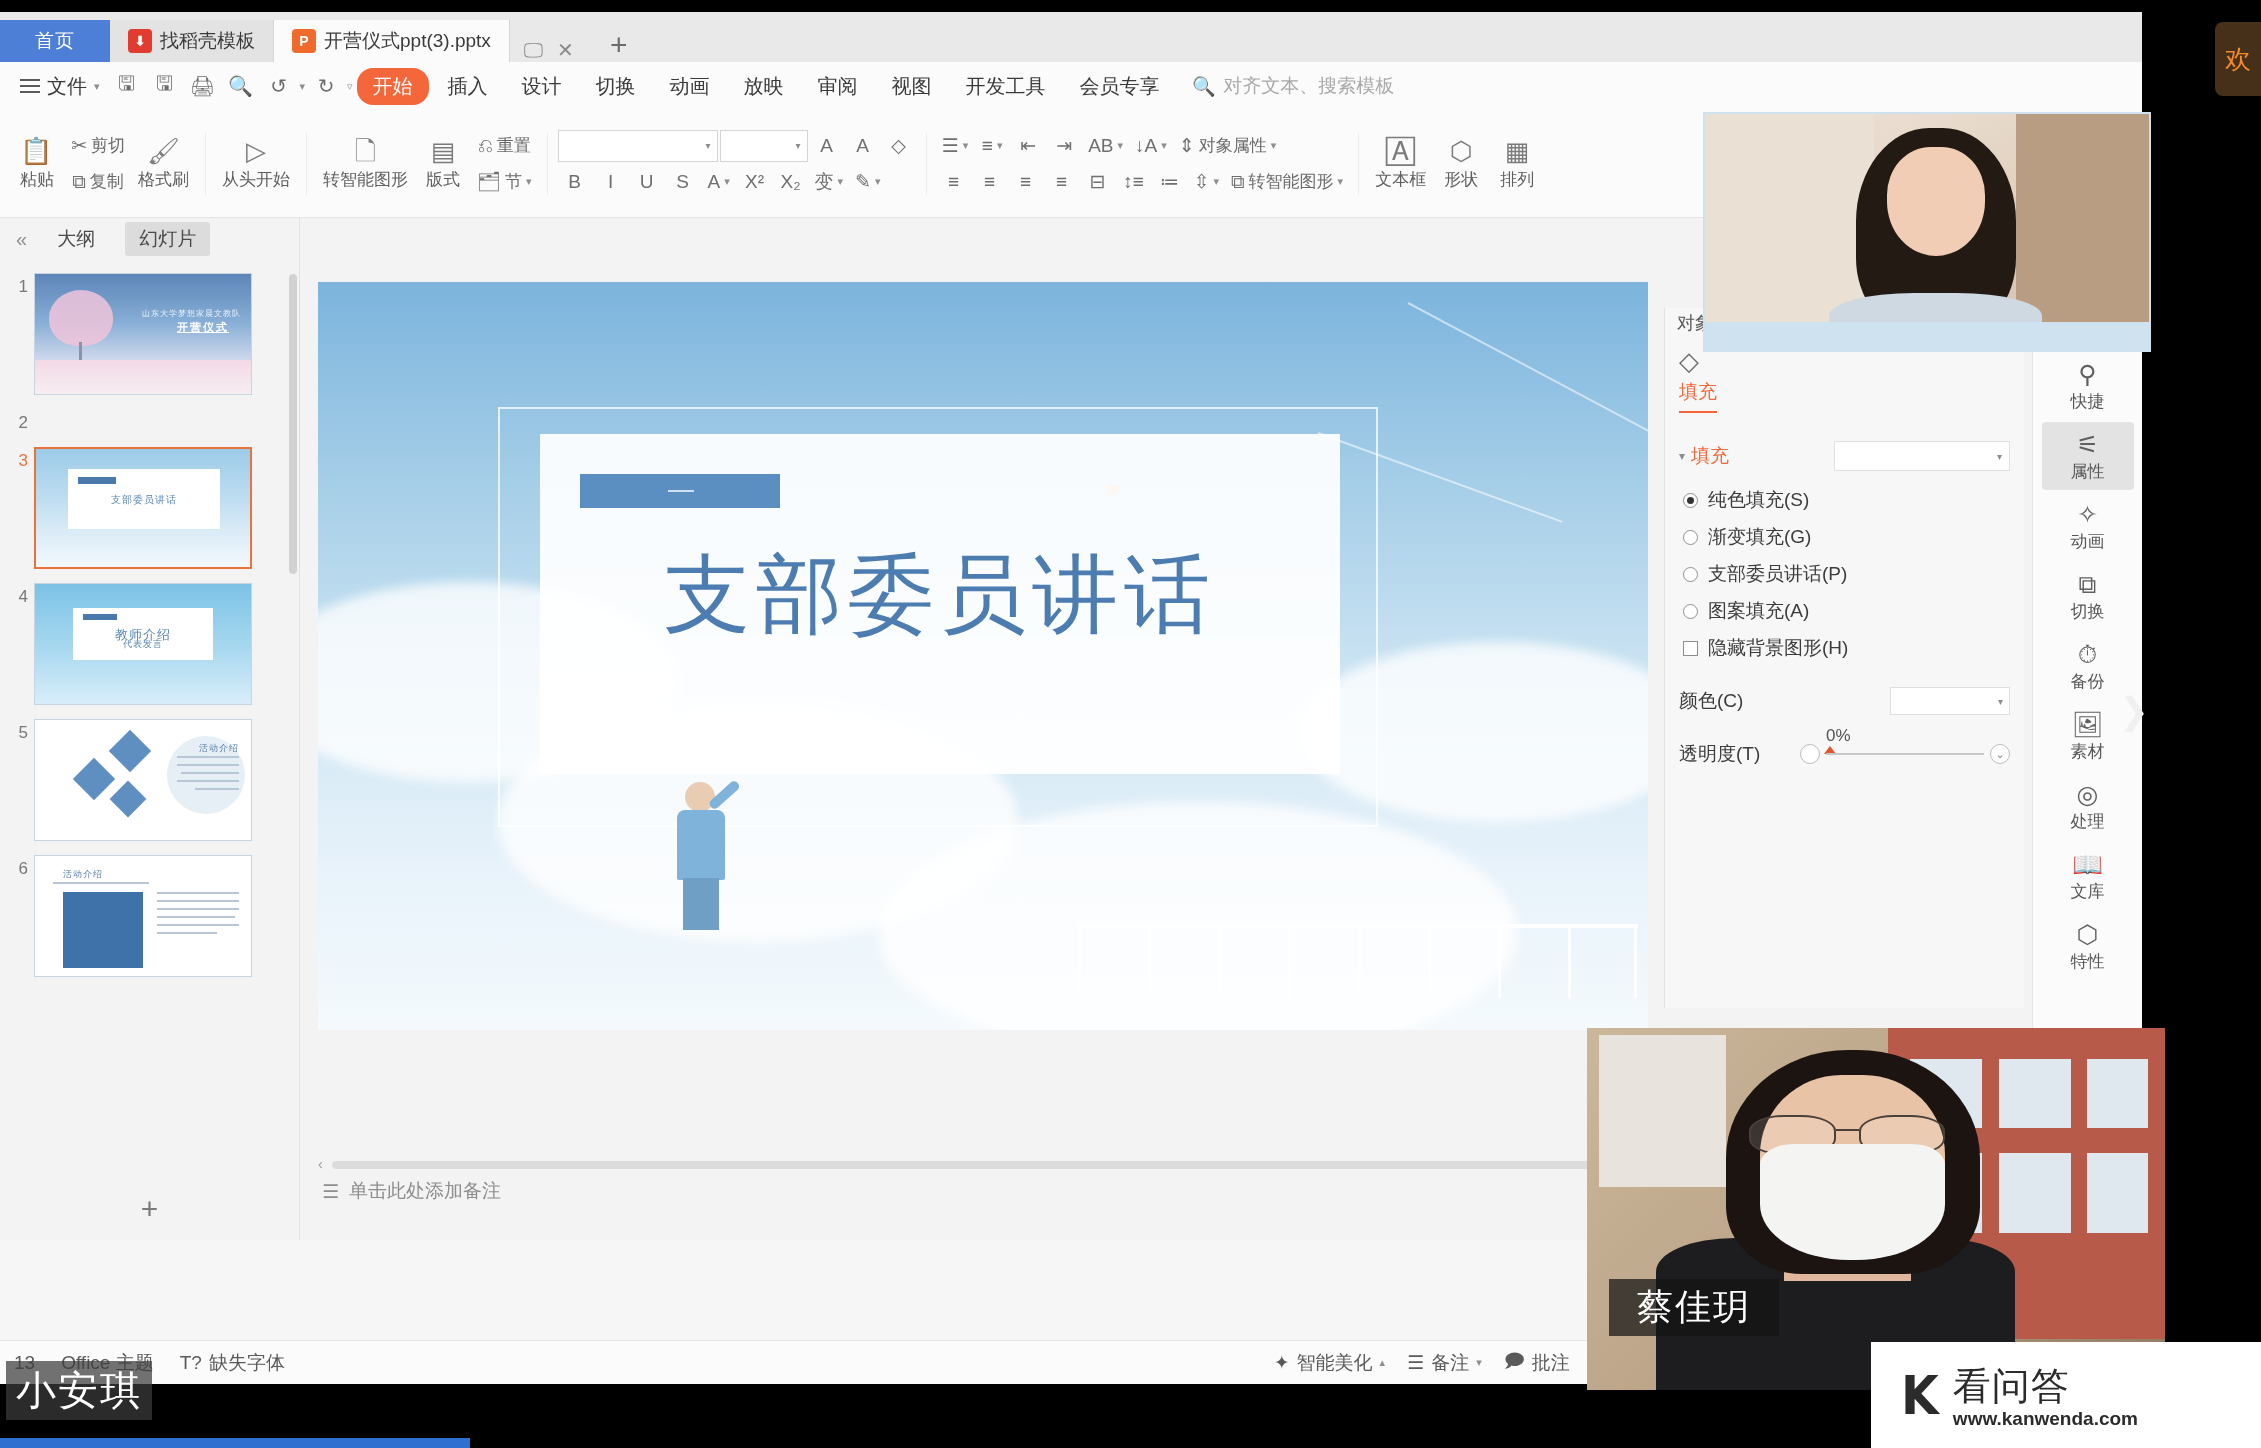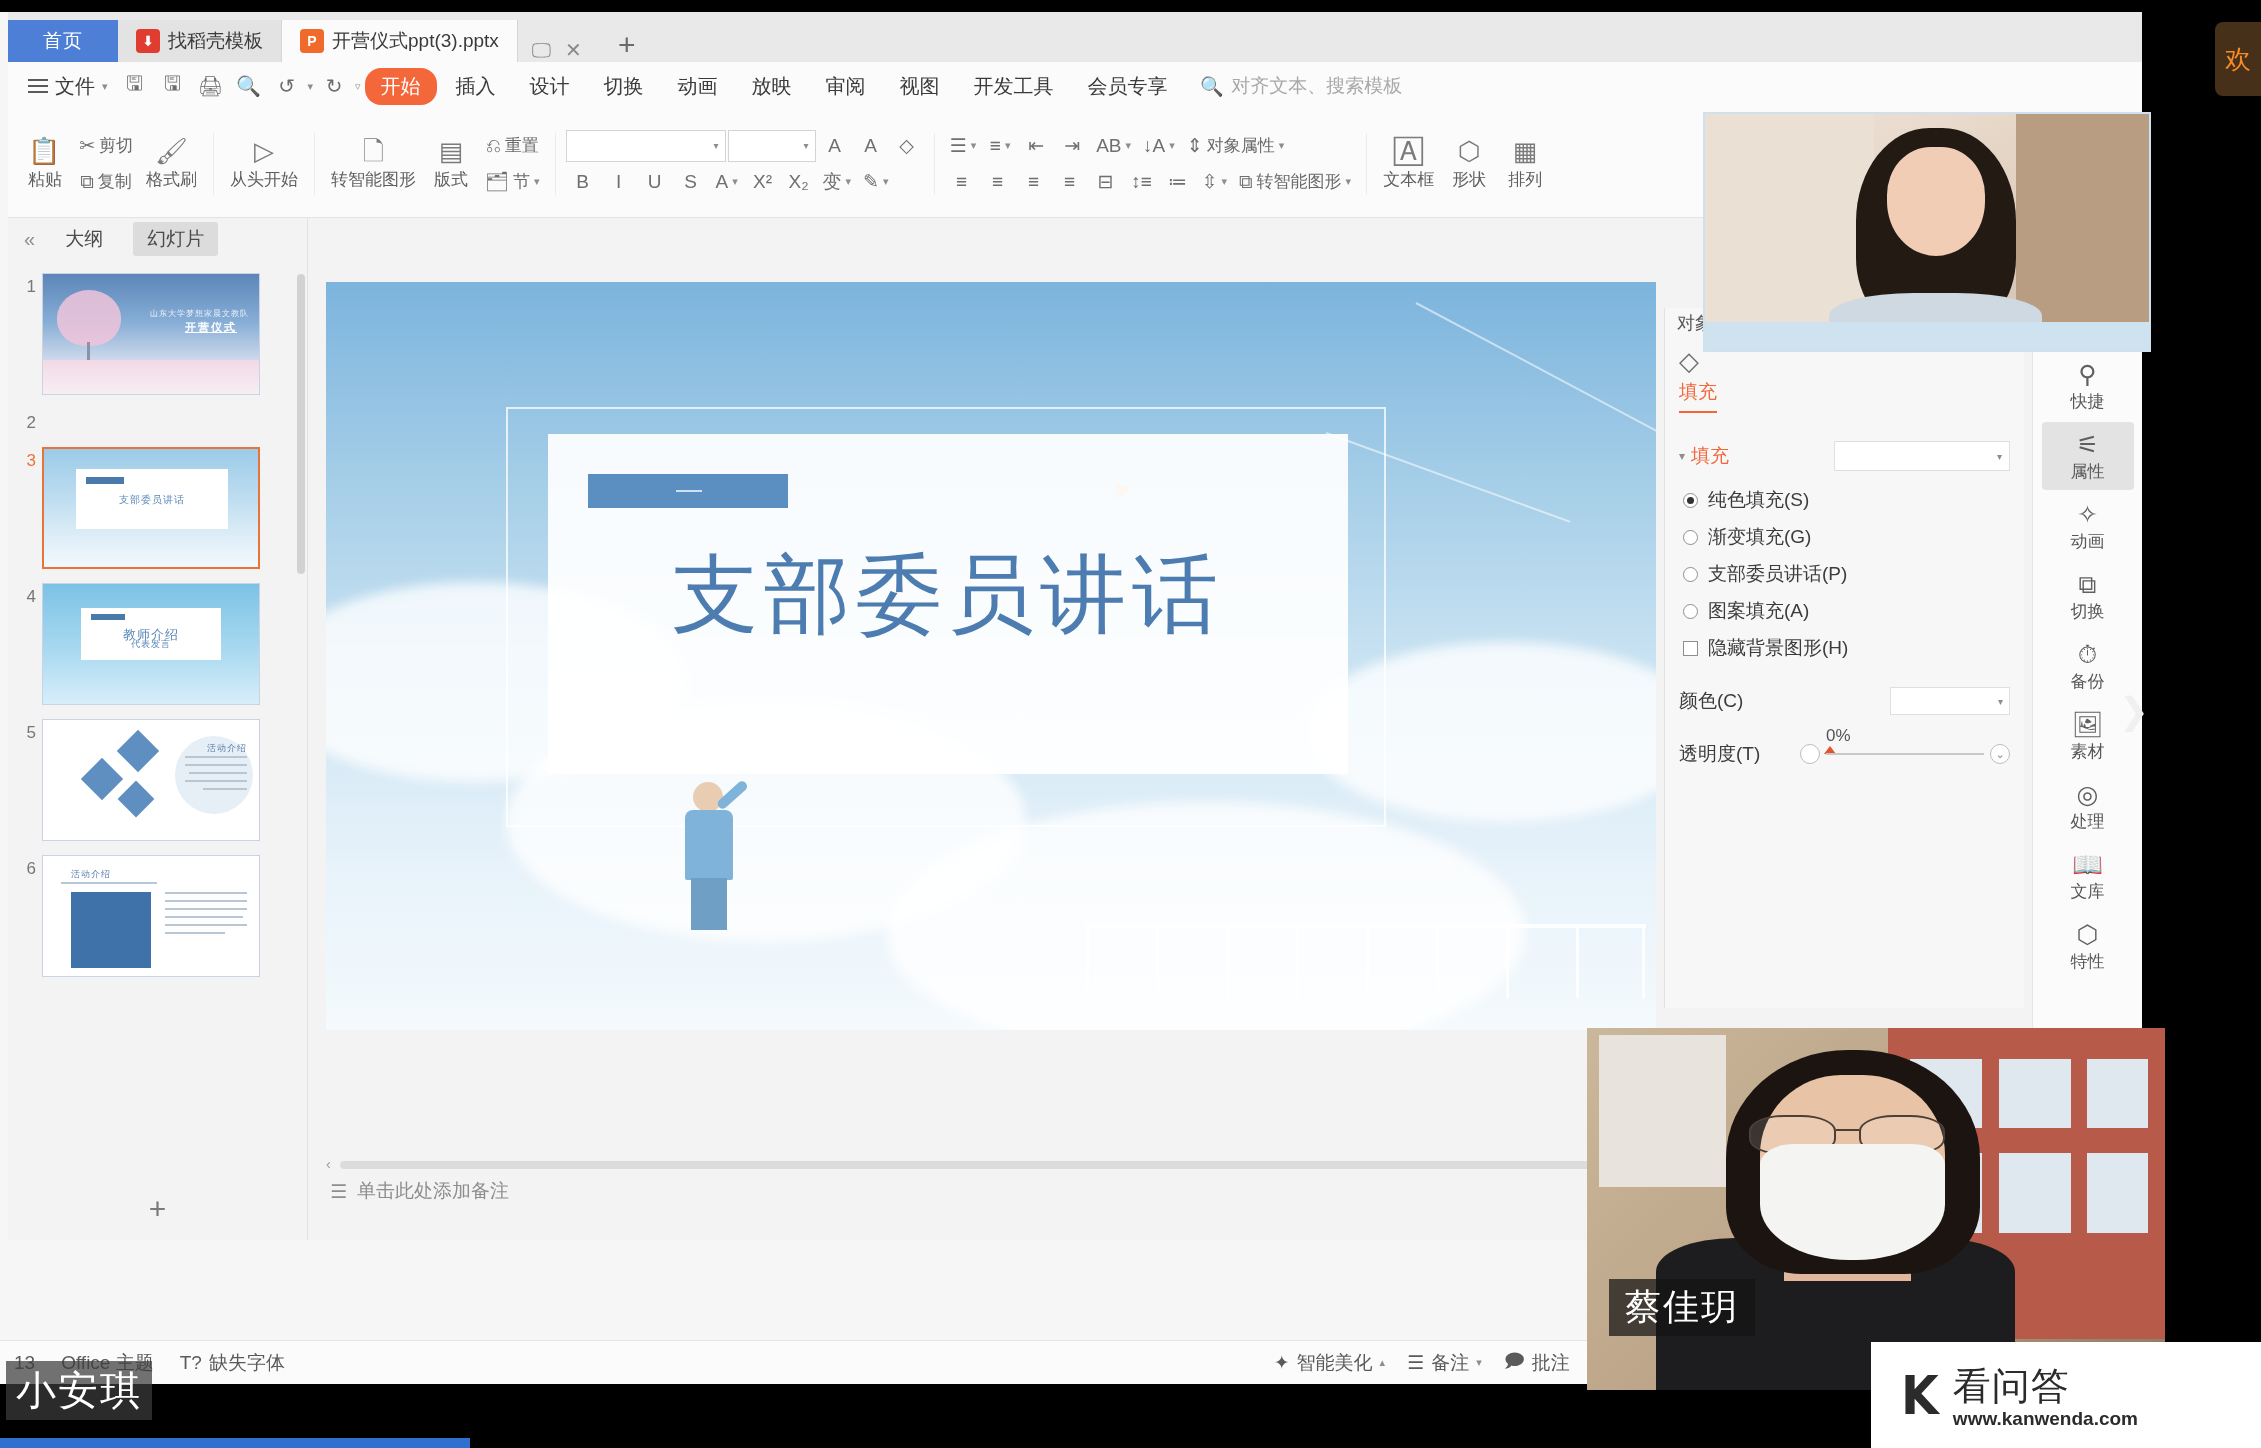--- a/index.html
+++ b/index.html
@@ -10,21 +10,20 @@
     overflow: hidden;
   }
   #root { position: relative; width: 2261px; height: 1448px; background: #000; }
 
   
   .wps-window {
     position: absolute; left: 0; top: 12px;
     width: 2142px; height: 1372px;
     background: #f6f6f6;
     overflow: hidden;
-    padding-left: 8px;
   }
 
   
   .tabstrip {
     position: relative; height: 50px; background: #e9e9e9;
     display: flex; align-items: flex-end;
   }
   .tab-home {
     width: 110px; height: 42px; background: #4d7fd6; color: #fff;
     display: flex; align-items: center; justify-content: center;
@@ -223,21 +222,21 @@
   .v2-coat { position:absolute; left: 12%; bottom: 0; width: 62%; height: 42%; background:#1d1d1f; border-radius: 22% 22% 0 0; }
   .v2-neck { position:absolute; left: 34%; bottom: 30%; width: 22%; height: 20%; background:#e0b79c; }
   .v2-hair { position:absolute; left: 24%; top: 6%; width: 44%; height: 62%; background:#1b1410; border-radius: 48% 48% 30% 30%; }
   .v2-face { position:absolute; left: 30%; top: 13%; width: 32%; height: 50%; background:#e8c3a6; border-radius: 44% 44% 50% 50%; }
   .v2-mask { position:absolute; left: 30%; top: 32%; width: 32%; height: 32%; background:#f4f4f2; border-radius: 18% 18% 48% 48%; }
   .v2-glass { position:absolute; top: 24%; width: 15%; height: 11%; border: 2px solid #4a4038; border-radius: 40%; background: rgba(255,255,255,.14); }
   .v2-glass.l { left: 28%; } .v2-glass.r { left: 47%; }
   .v2-bridge { position:absolute; left: 43%; top: 28%; width: 4%; height: 2px; background:#4a4038;}
   .name-tag {
     position:absolute; left: 22px; bottom: 54px; background: rgba(20,20,20,.72); color:#fff;
-    font-size: 36px; padding: 4px 16px; letter-spacing: 2px;
+    font-size: 36px; padding: 4px 28px; letter-spacing: 2px;
     font-family: "DejaVu Sans", sans-serif;
   }
   .name-tag2 {
     position:absolute; left: 6px; bottom: 28px; background: rgba(60,60,60,.72); color:#fff;
     font-size: 40px; padding: 2px 10px; letter-spacing: 2px; z-index: 40;
     font-family: "DejaVu Sans", sans-serif;
   }
 
   
   .watermark {

